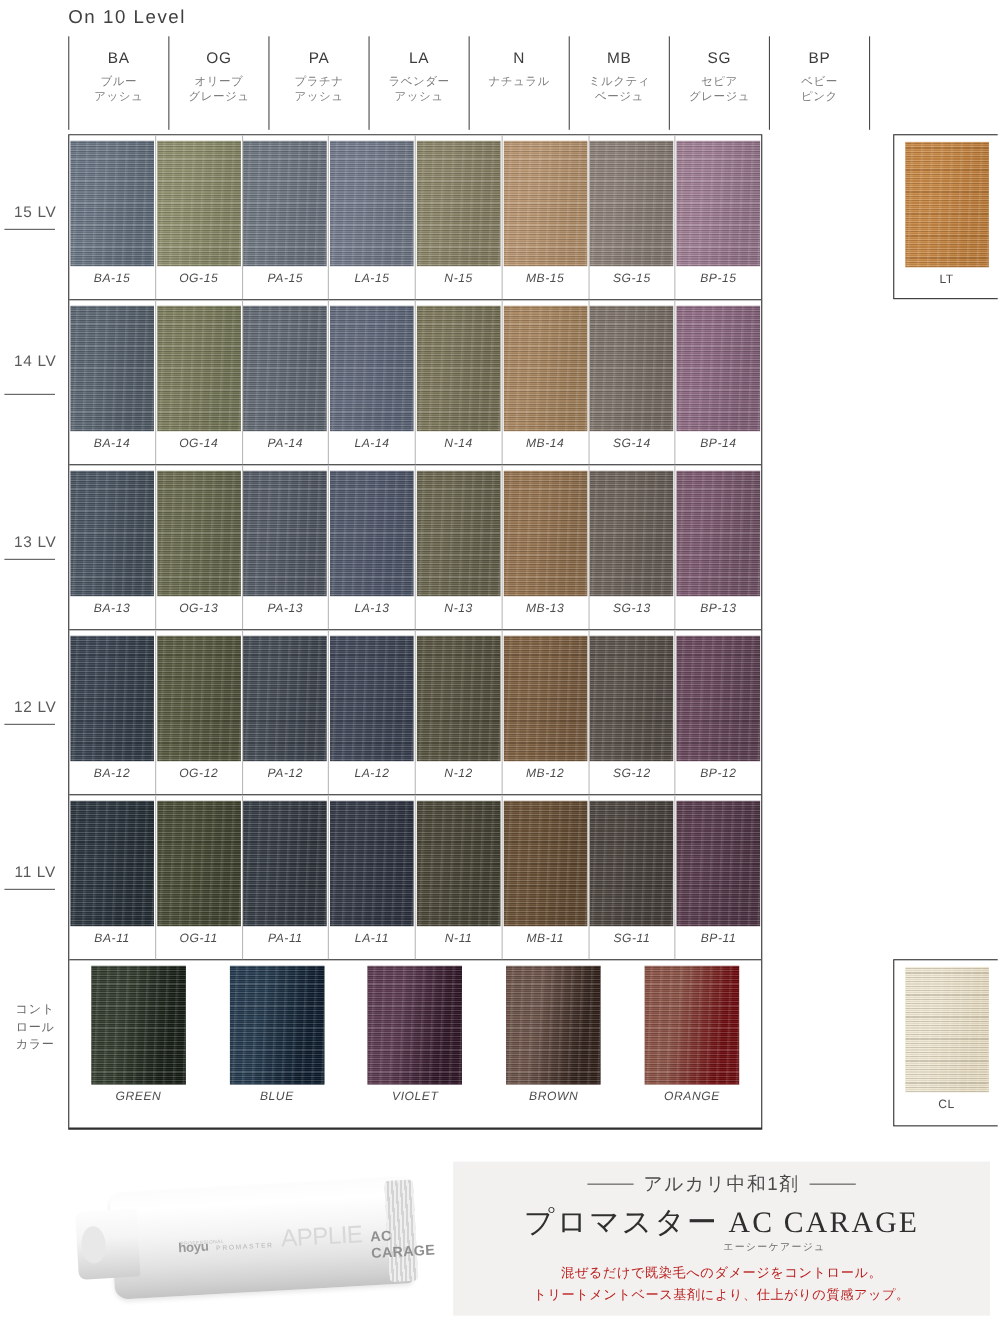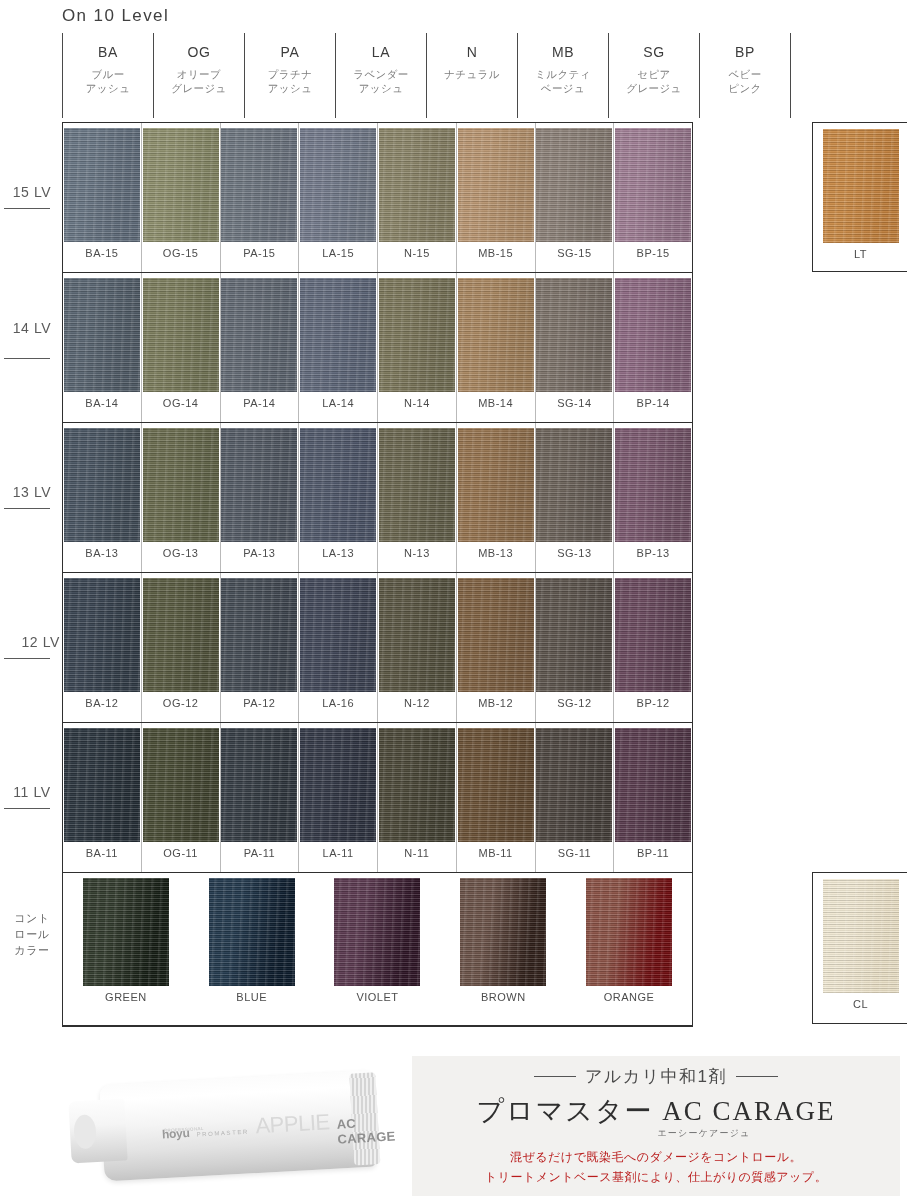--- a/index.html
+++ b/index.html
@@ -56,20 +56,21 @@
     letter-spacing: .4px;
   }
 
   
   #swatch-grid {
     position: absolute;
     left: 62px; top: 122px;
     width: 631px;
     border: 1px solid #2f2f2f;
     border-bottom: 2px solid #2f2f2f;
+    font-style: italic;
   }
   .grid-row {
     display: flex;
     border-bottom: 1px solid #2f2f2f;
     height: 150px;
   }
   .grid-row.control-row { border-bottom: none; height: 152px; }
   .grid-cell {
     flex: 1 1 0;
     border-right: 1px solid #b9b9b9;
@@ -353,21 +354,21 @@
     </div>
   </div>
 
 <div id="level-gutter">
     <div class="level-label" style="top: 184px;">15 LV</div>
     <div class="level-rule" style="top: 208px;"></div>
     <div class="level-label" style="top: 320px;">14 LV</div>
     <div class="level-rule" style="top: 358px;"></div>
     <div class="level-label" style="top: 484px;">13 LV</div>
     <div class="level-rule" style="top: 508px;"></div>
-    <div class="level-label" style="top: 634px; text-align: right;">12 LV</div>
+    <div class="level-label" style="top: 634px;">12 LV</div>
     <div class="level-rule" style="top: 658px;"></div>
     <div class="level-label" style="top: 784px;">11 LV</div>
     <div class="level-rule" style="top: 808px;"></div>
     <div class="level-label multiline" style="top: 910px;">
       <div>コント</div>
       <div>ロール</div>
       <div>カラー</div>
     </div>
   </div>
 
@@ -482,21 +483,21 @@
       <div class="grid-cell">
         <div class="swatch" style="background: linear-gradient(100deg, #5a5c42 0%, #5a5c42 34%, #4e5039 78%, #4e5039 100%);"></div>
         <div class="swatch-label">OG-12</div>
       </div>
       <div class="grid-cell">
         <div class="swatch" style="background: linear-gradient(100deg, #464d56 0%, #464d56 34%, #3b424b 78%, #3b424b 100%);"></div>
         <div class="swatch-label">PA-12</div>
       </div>
       <div class="grid-cell">
         <div class="swatch" style="background: linear-gradient(100deg, #43495a 0%, #43495a 34%, #393f4f 78%, #393f4f 100%);"></div>
-        <div class="swatch-label">LA-16</div>
+        <div class="swatch-label">LA-12</div>
       </div>
       <div class="grid-cell">
         <div class="swatch" style="background: linear-gradient(100deg, #5b5744 0%, #5b5744 34%, #4f4c3a 78%, #4f4c3a 100%);"></div>
         <div class="swatch-label">N-12</div>
       </div>
       <div class="grid-cell">
         <div class="swatch" style="background: linear-gradient(100deg, #806243 0%, #806243 34%, #73573b 78%, #73573b 100%);"></div>
         <div class="swatch-label">MB-12</div>
       </div>
       <div class="grid-cell">

